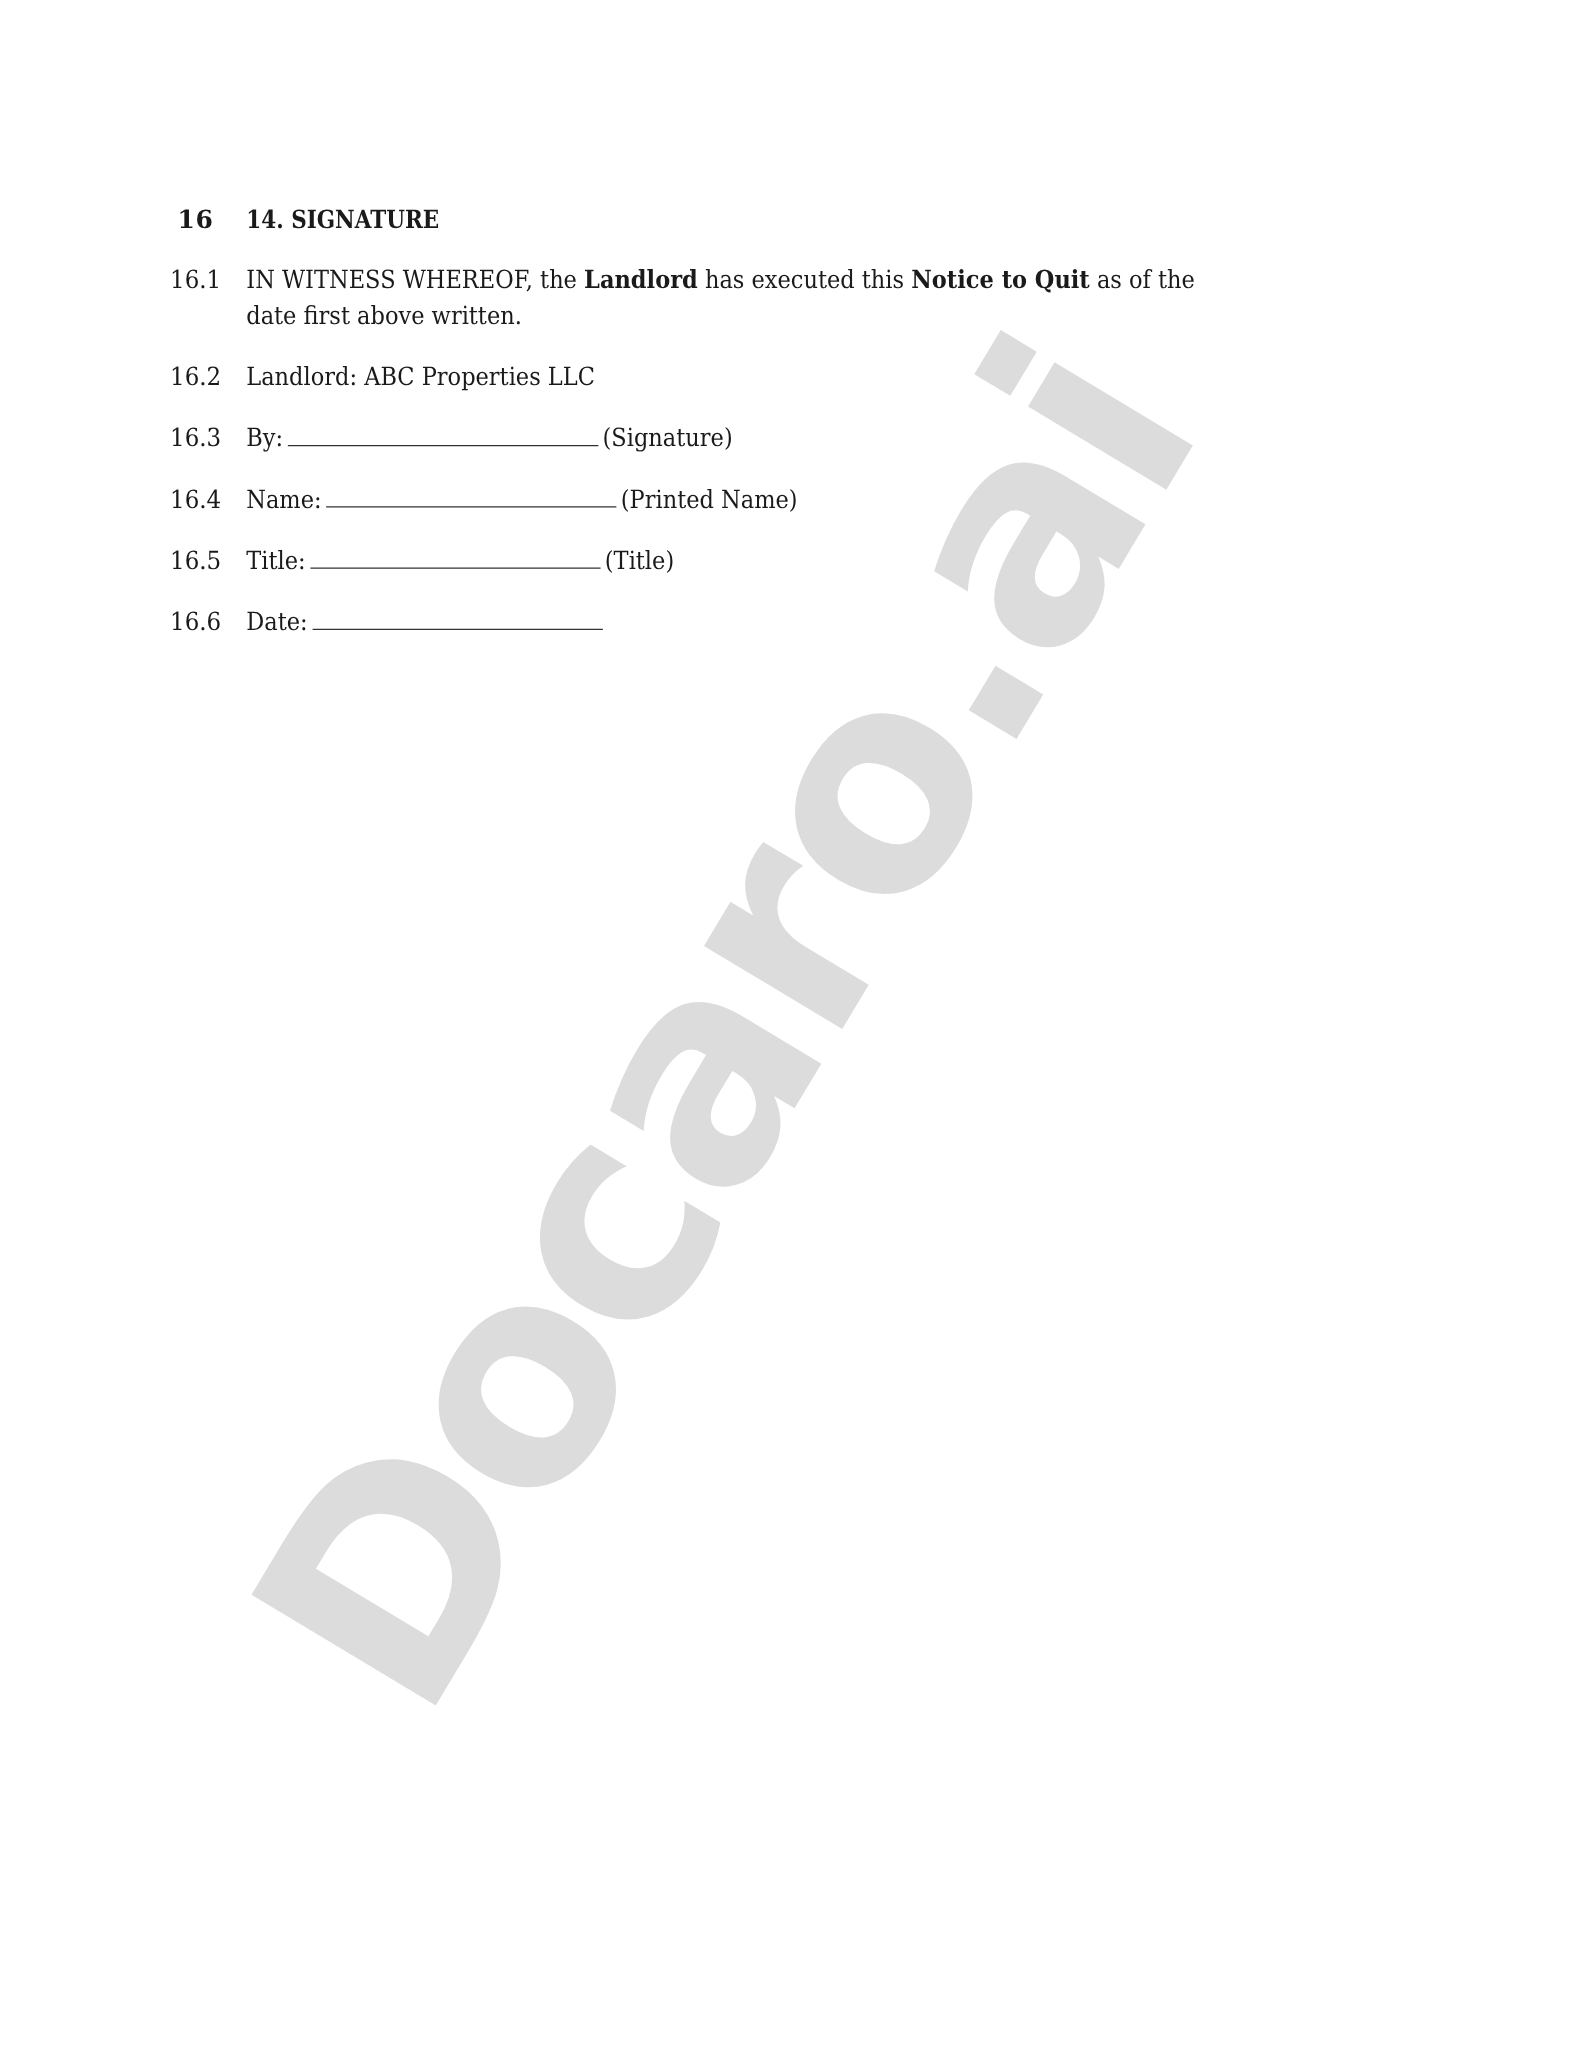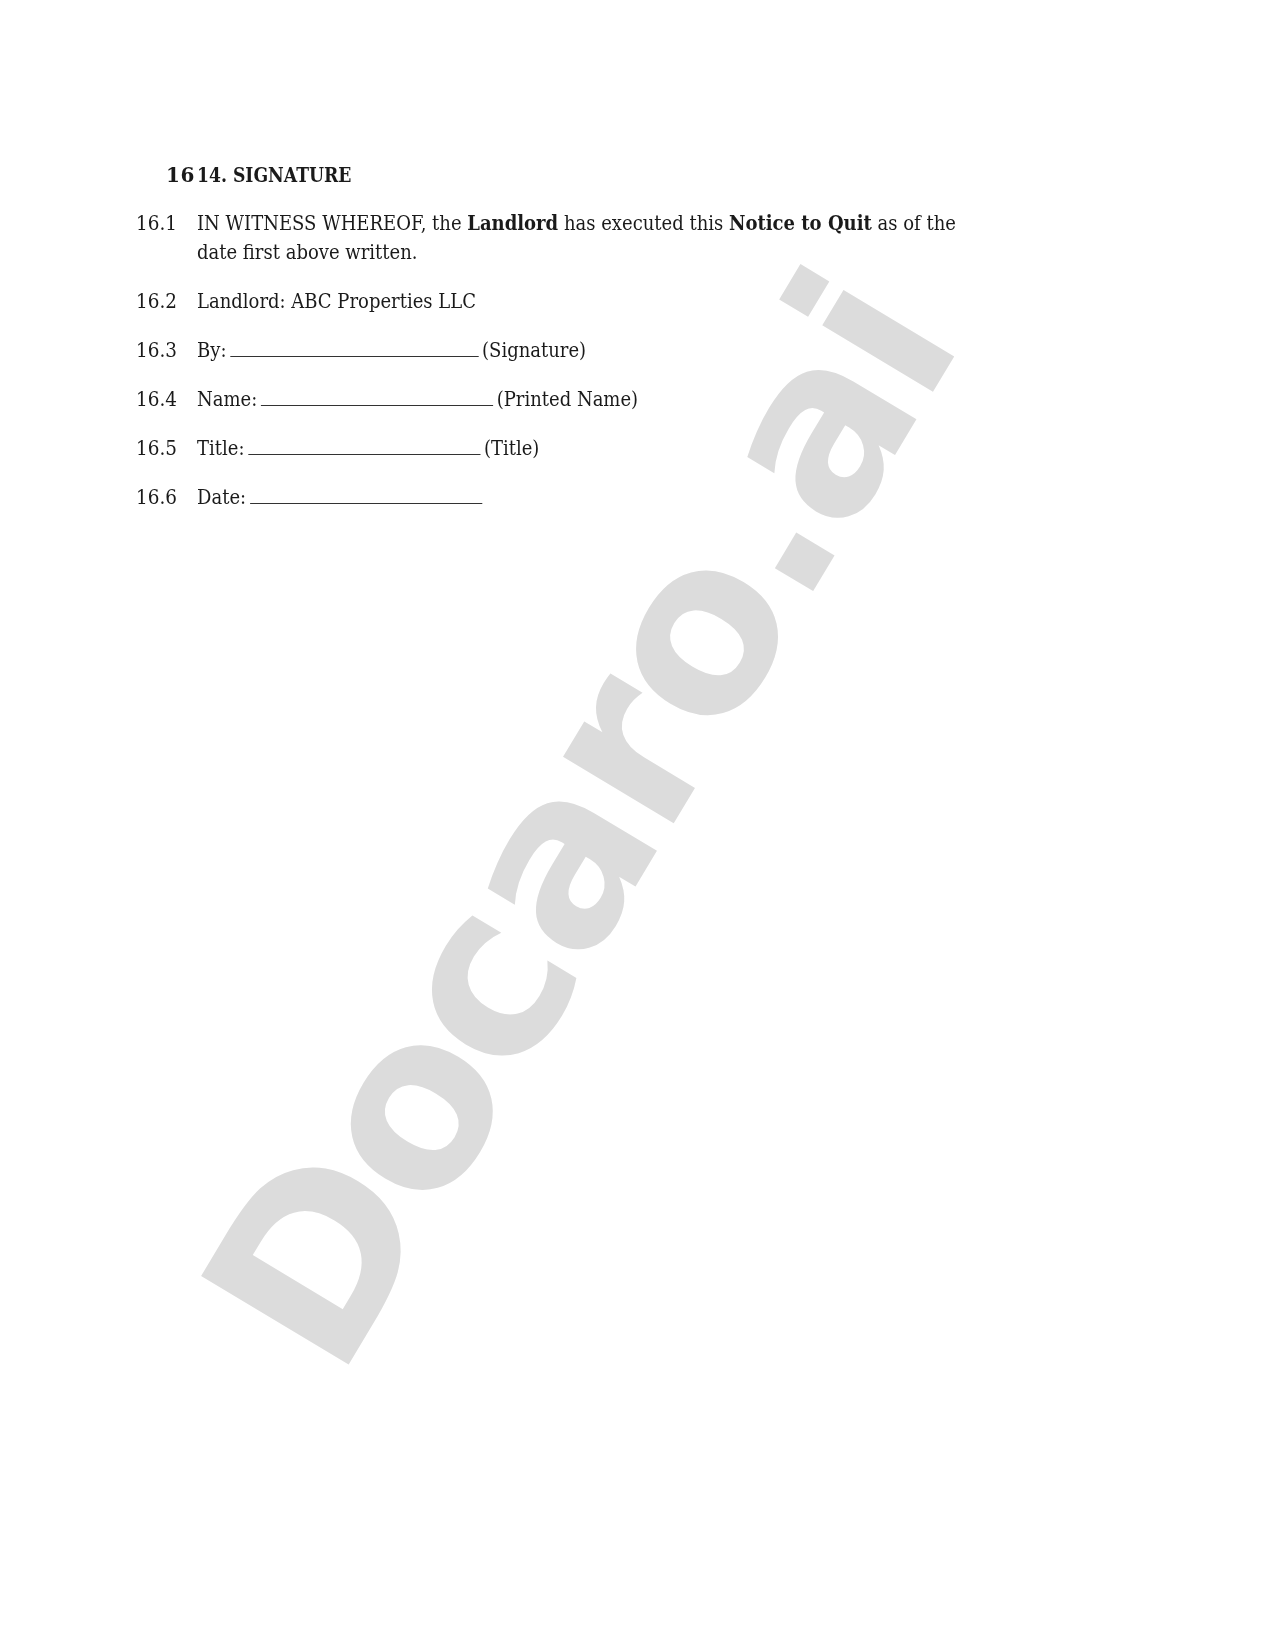--- a/index.html
+++ b/index.html
@@ -45,21 +45,21 @@
     position: absolute;
     top: 160px;
     left: 0;
     width: 100%;
     font-weight: bold;
     font-size: 20px;
     line-height: 30px;
   }
   .heading .num {
     position: absolute;
-    left: 166px;
+    left: 142px;
     letter-spacing: 0.5px;
     text-align: center;
   }
   .heading .title {
     position: absolute;
     left: 197px;
     font-family: "DejaVu Serif", "Liberation Serif", serif;
     transform: scaleX(0.86);
     transform-origin: left center;
   }

